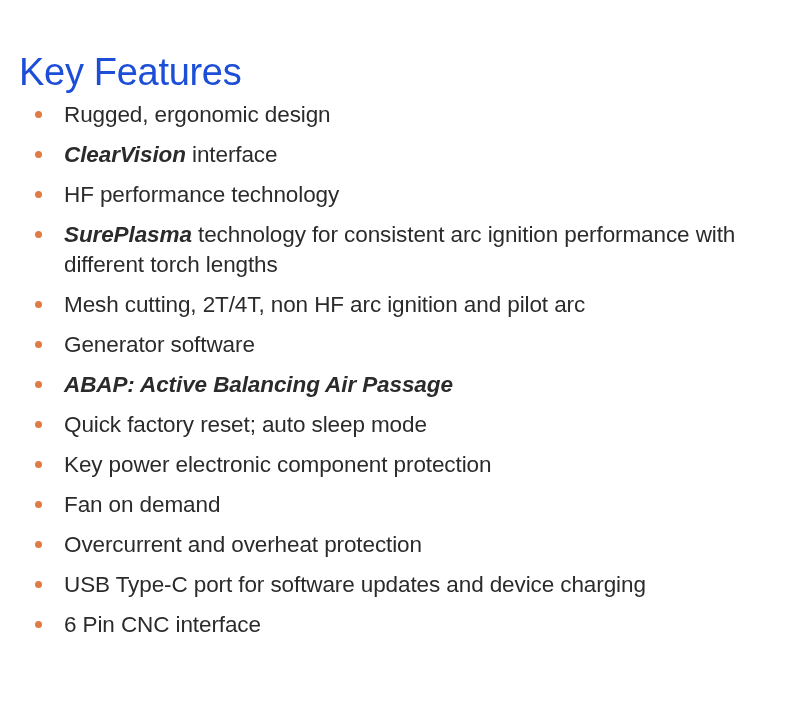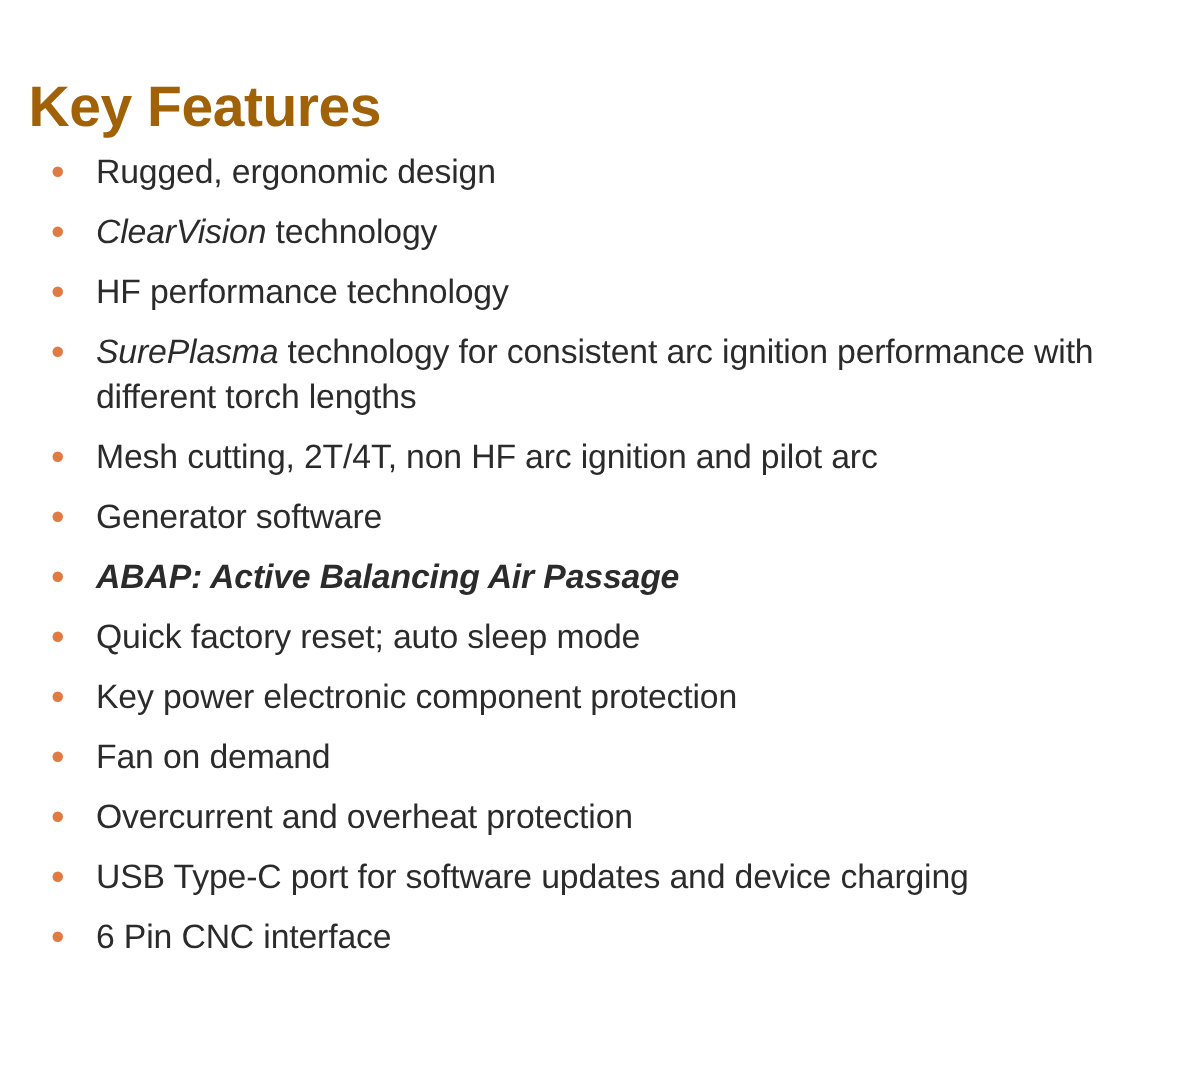--- a/index.html
+++ b/index.html
@@ -18,22 +18,22 @@
     width: 788px;
     height: 718px;
     background: #ffffff;
     box-sizing: border-box;
   }
   #page-title {
     position: absolute;
     left: 19px;
     top: 24px;
     font-size: 38px;
-    font-weight: bold;
-    color: #a16207;
+    font-weight: normal;
+    color: #1d4ed8;
     letter-spacing: -0.3px;
     line-height: 46px;
     white-space: nowrap;
   }
   #feature-list {
     position: absolute;
     left: 19px;
     top: 88px;
     width: 760px;
     list-style: none;
@@ -58,21 +58,21 @@
     top: 11px;
     width: 7px;
     height: 7px;
     border-radius: 50%;
     background: #E07B43;
   }
   .feature-text {
     display: block;
   }
   .emph {
-    font-weight: normal;
+    font-weight: bold;
     font-style: italic;
   }
   .item-all-emph .feature-text {
     font-weight: bold;
     font-style: italic;
   }
 </style>
 </head>
 <body>
 
@@ -80,21 +80,21 @@
 
   <h1 id="page-title">Key Features</h1>
 
   <ul id="feature-list">
       <li class="feature-item">
         <span class="bullet-dot"></span>
         <span class="feature-text">Rugged, ergonomic design</span>
       </li>
       <li class="feature-item">
         <span class="bullet-dot"></span>
-        <span class="feature-text"><span class="emph">ClearVision</span><span> technology</span></span>
+        <span class="feature-text"><span class="emph">ClearVision</span><span> interface</span></span>
       </li>
       <li class="feature-item">
         <span class="bullet-dot"></span>
         <span class="feature-text">HF performance technology</span>
       </li>
       <li class="feature-item">
         <span class="bullet-dot"></span>
         <span class="feature-text"><span class="emph">SurePlasma</span><span> technology for consistent arc ignition performance with different torch lengths</span></span>
       </li>
       <li class="feature-item">

